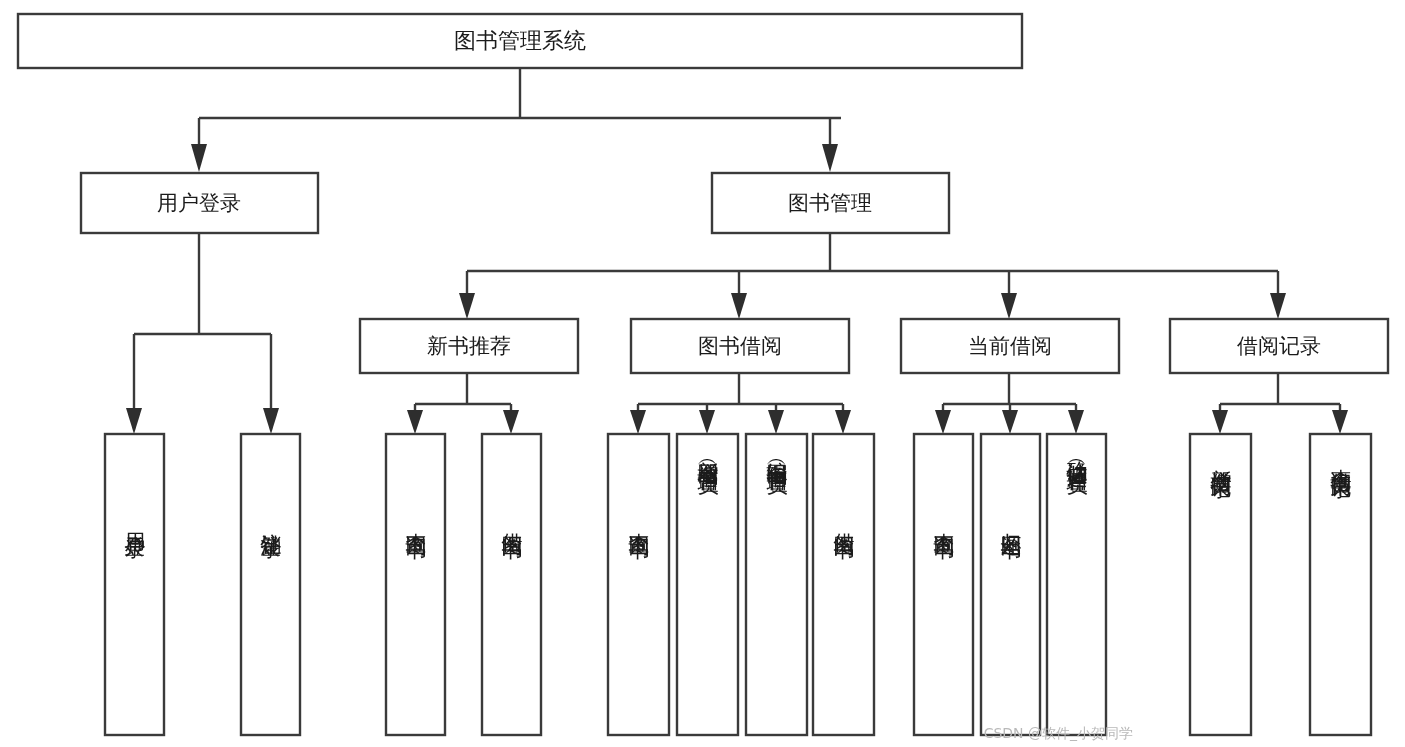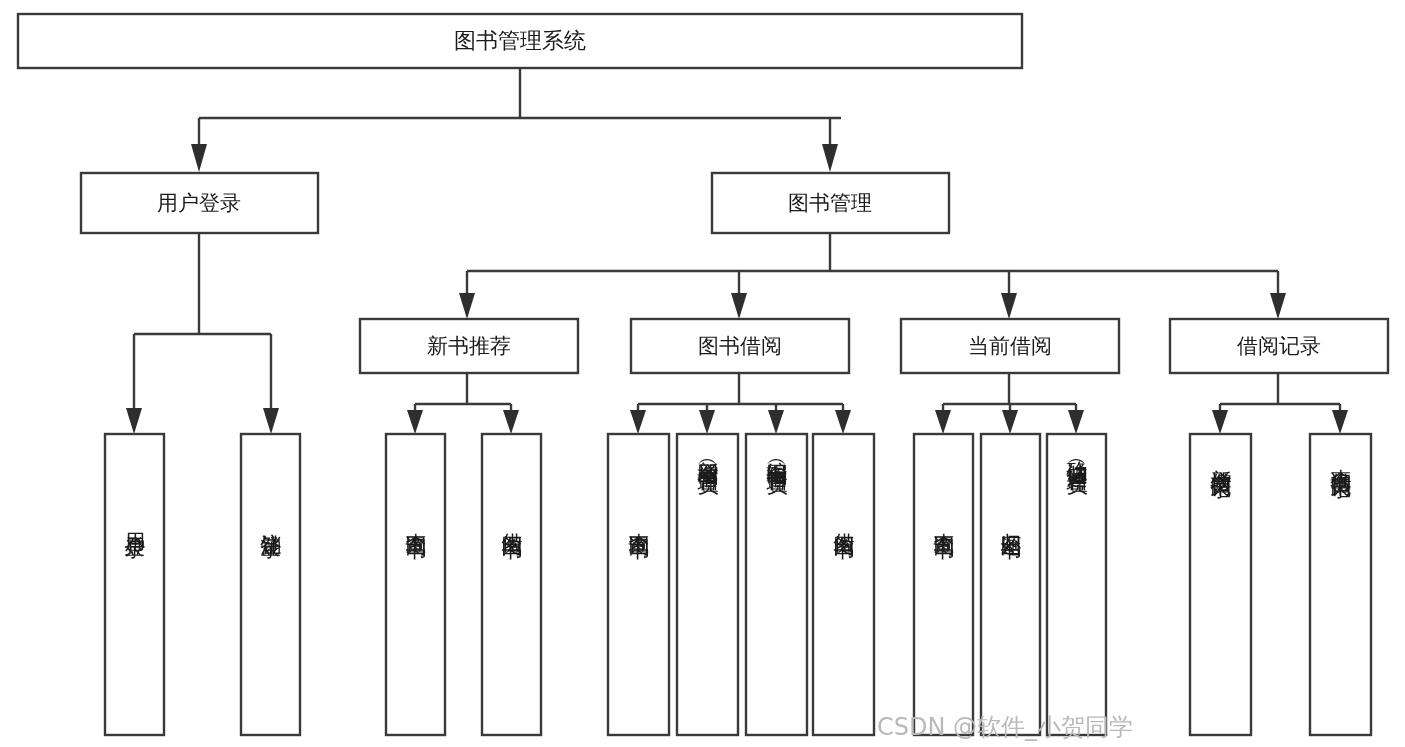--- a/index.html
+++ b/index.html
@@ -61,21 +61,21 @@
     letter-spacing: 2px;
     line-height: 1;
     white-space: nowrap;
     pointer-events: none;
   }
   .watermark {
     position: absolute;
     right: 10px;
     bottom: 4px;
     font-family: "DejaVu Sans", "Liberation Sans", sans-serif;
-    font-size: 24px;
+    font-size: 14px;
     color: #b9b9b9;
     white-space: nowrap;
     pointer-events: none;
   }
 </style>
 </head>
 <body>
 
 <div id="diagram-root">
 

